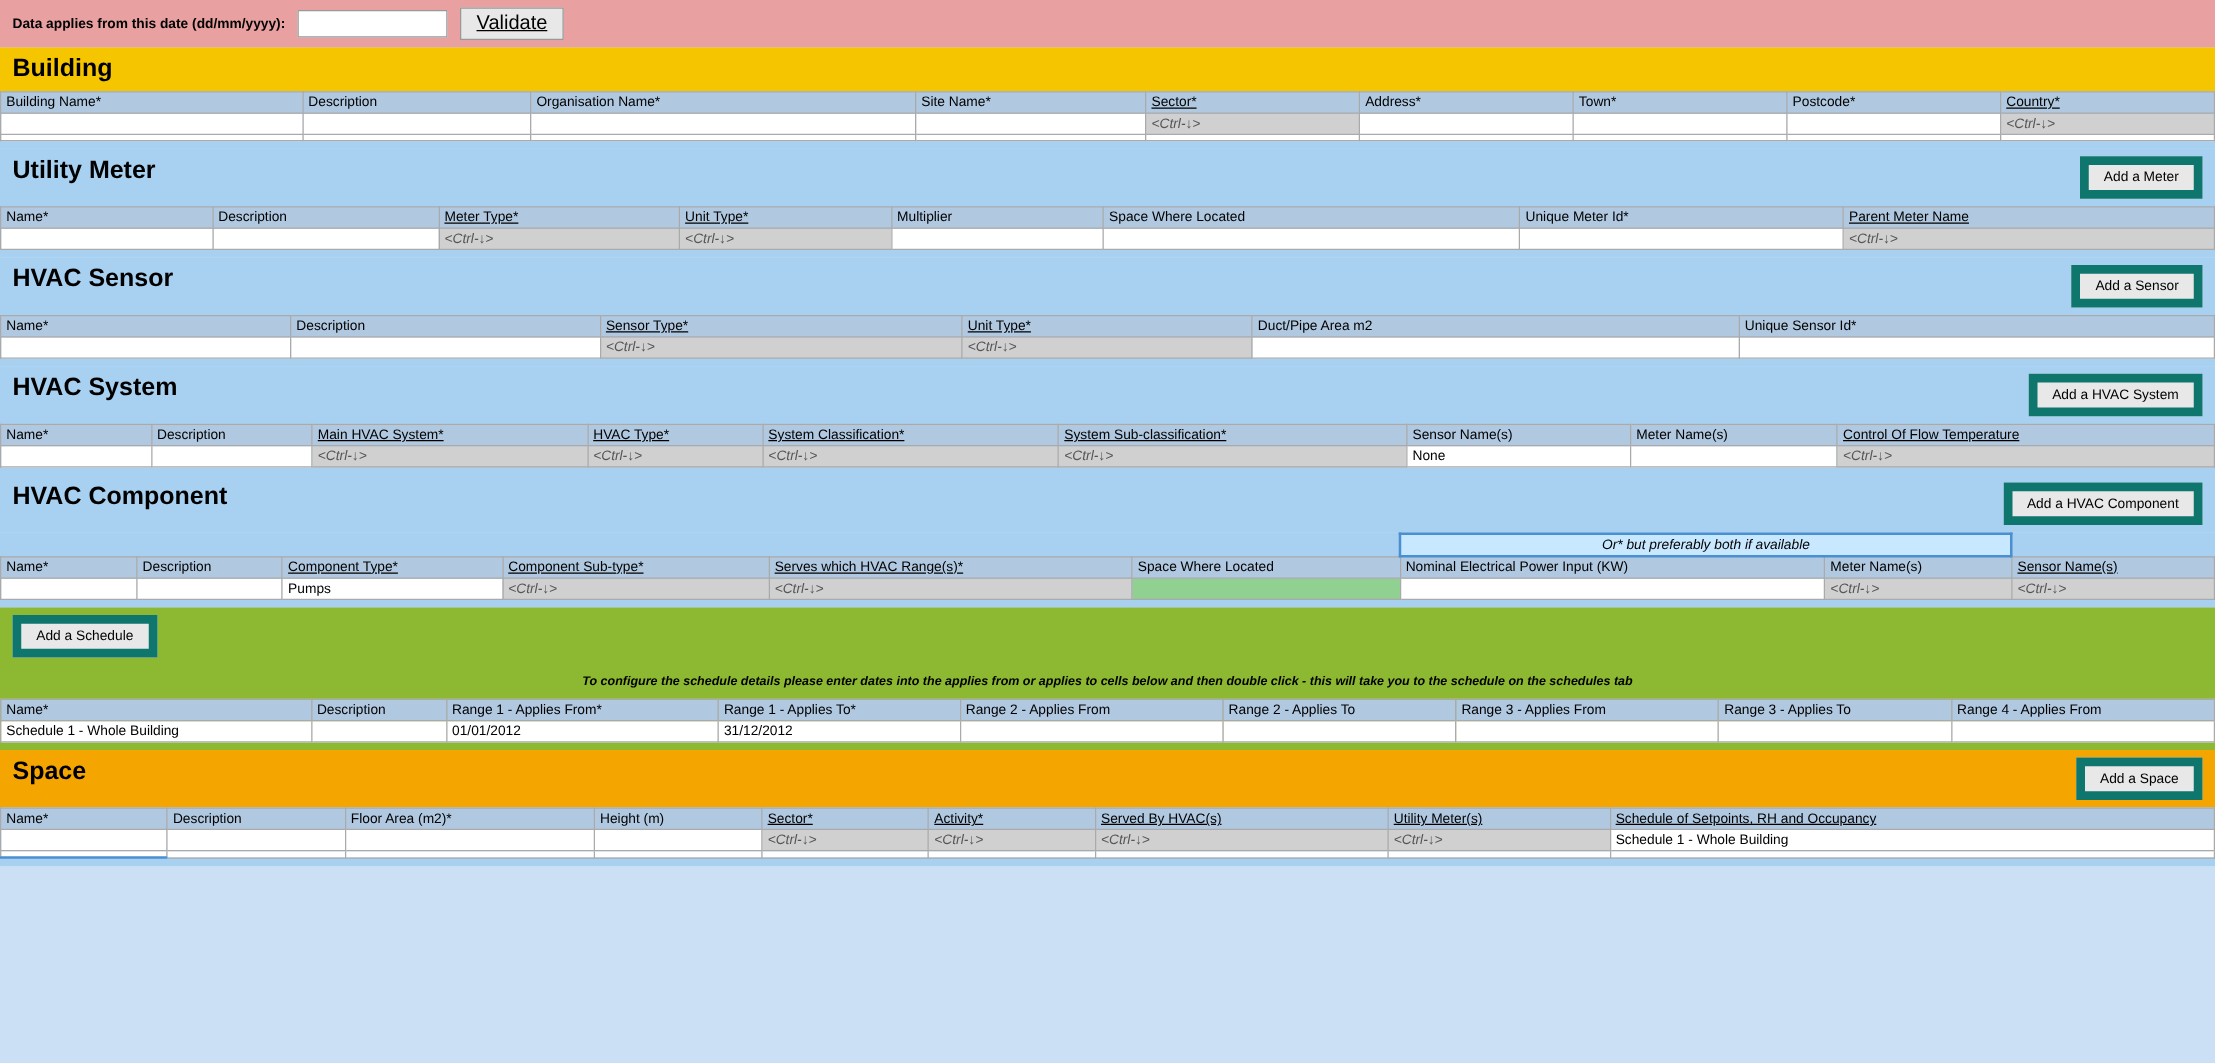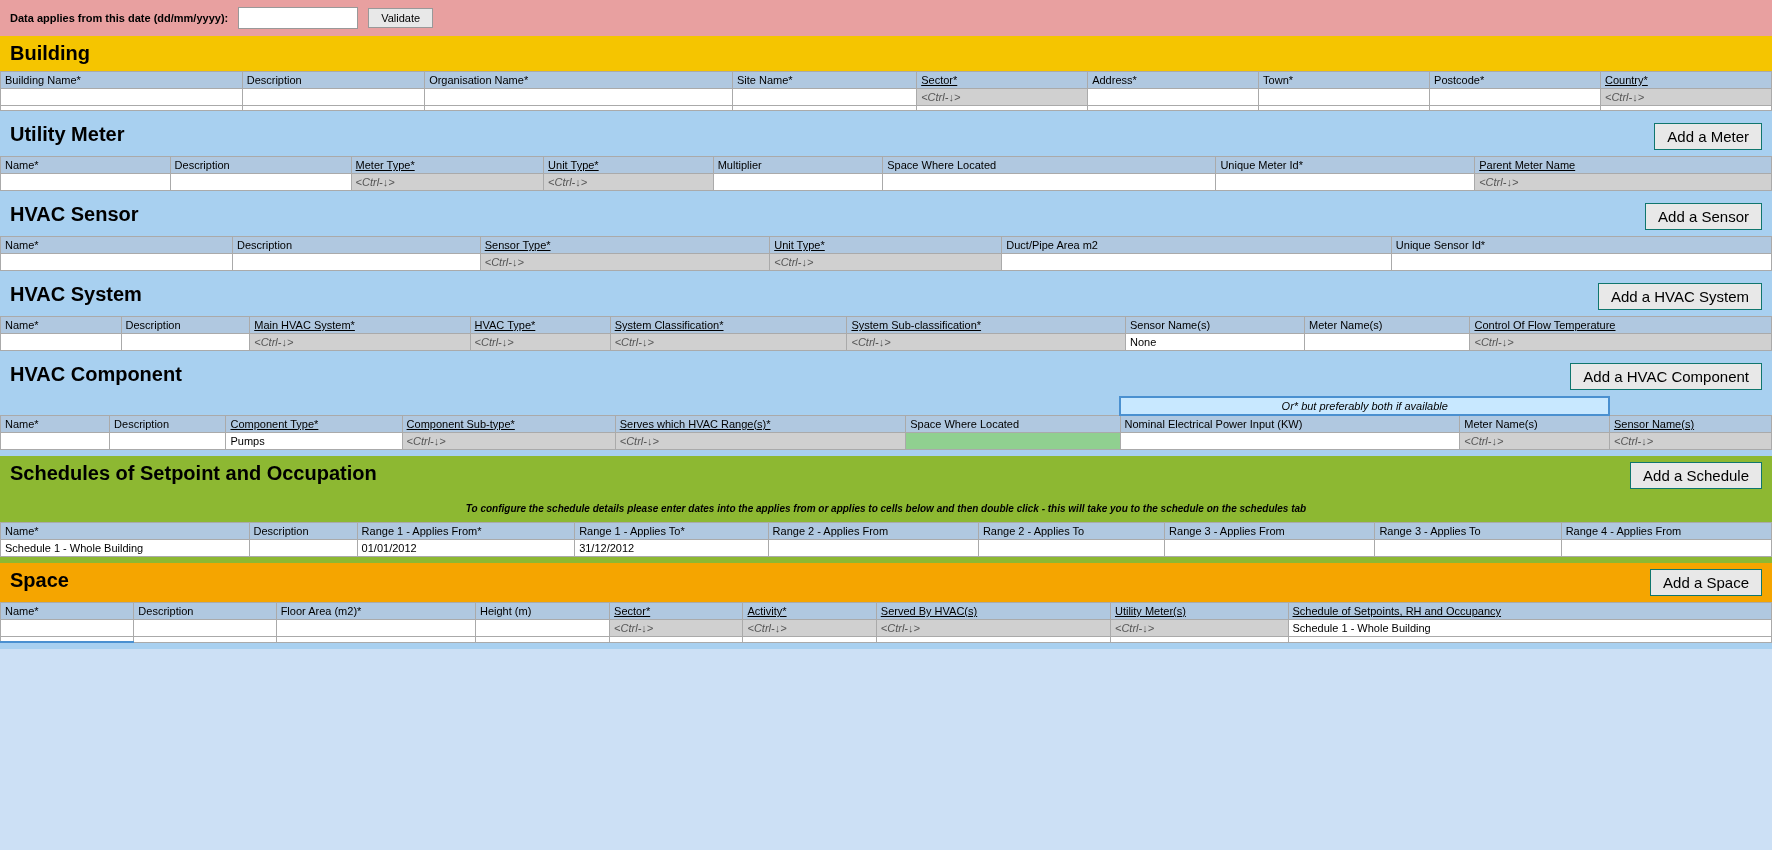--- a/index.html
+++ b/index.html
@@ -13,36 +13,37 @@
       gap: 10px;
       min-height: 36px;
     }
     .top-bar label { font-weight: bold; font-size: 11px; }
     .top-bar input { border: 1px solid #999; padding: 2px 4px; width: 120px; height: 22px; background: white; }
     .top-bar button {
       border: 1px solid #999;
       background: #e8e8e8;
       padding: 3px 12px;
       cursor: pointer;
-      font-size: 11px;
+      font-size: 16px;
+      text-decoration: underline;
     }
 
     .section-header {
       padding: 6px 10px;
       display: flex;
       align-items: flex-start;
       justify-content: space-between;
     }
     .section-header h2 { font-size: 20px; font-weight: bold; color: #000; }
     .section-header button {
-      border: 1px solid #0f766e;
+      border: 7px solid #0f766e;
       background: #e8e8e8;
       padding: 4px 12px;
       cursor: pointer;
-      font-size: 15px;
+      font-size: 11px;
       white-space: nowrap;
     }
 
     .yellow-bg { background: #f5c500; }
     .blue-bg { background: #a8d0f0; }
     .green-bg { background: #8db832; }
     .orange-bg { background: #f5a500; }
 
     table {
       width: 100%;
@@ -270,21 +271,20 @@
         <td class="green-cell"></td>
         <td class="input-cell"></td>
         <td class="ctrl">&lt;Ctrl-↓&gt;</td>
         <td class="ctrl">&lt;Ctrl-↓&gt;</td>
       </tr>
     </tbody>
   </table>
 </div>
 
 <div class="green-bg section-header">
-  <h2>Schedules of Setpoint and Occupation</h2>
   <button>Add a Schedule</button>
 </div>
 <div class="green-bg" style="padding: 4px 10px;">
   <div class="info-row" style="background:#8db832; font-size:10px; text-align:center; font-weight:bold;">To configure the schedule details please enter dates into the applies from or applies to cells below and then double click - this will take you to the schedule on the schedules tab</div>
 </div>
 <div class="green-bg table-container">
   <table>
     <thead>
       <tr>
         <th>Name*</th>

